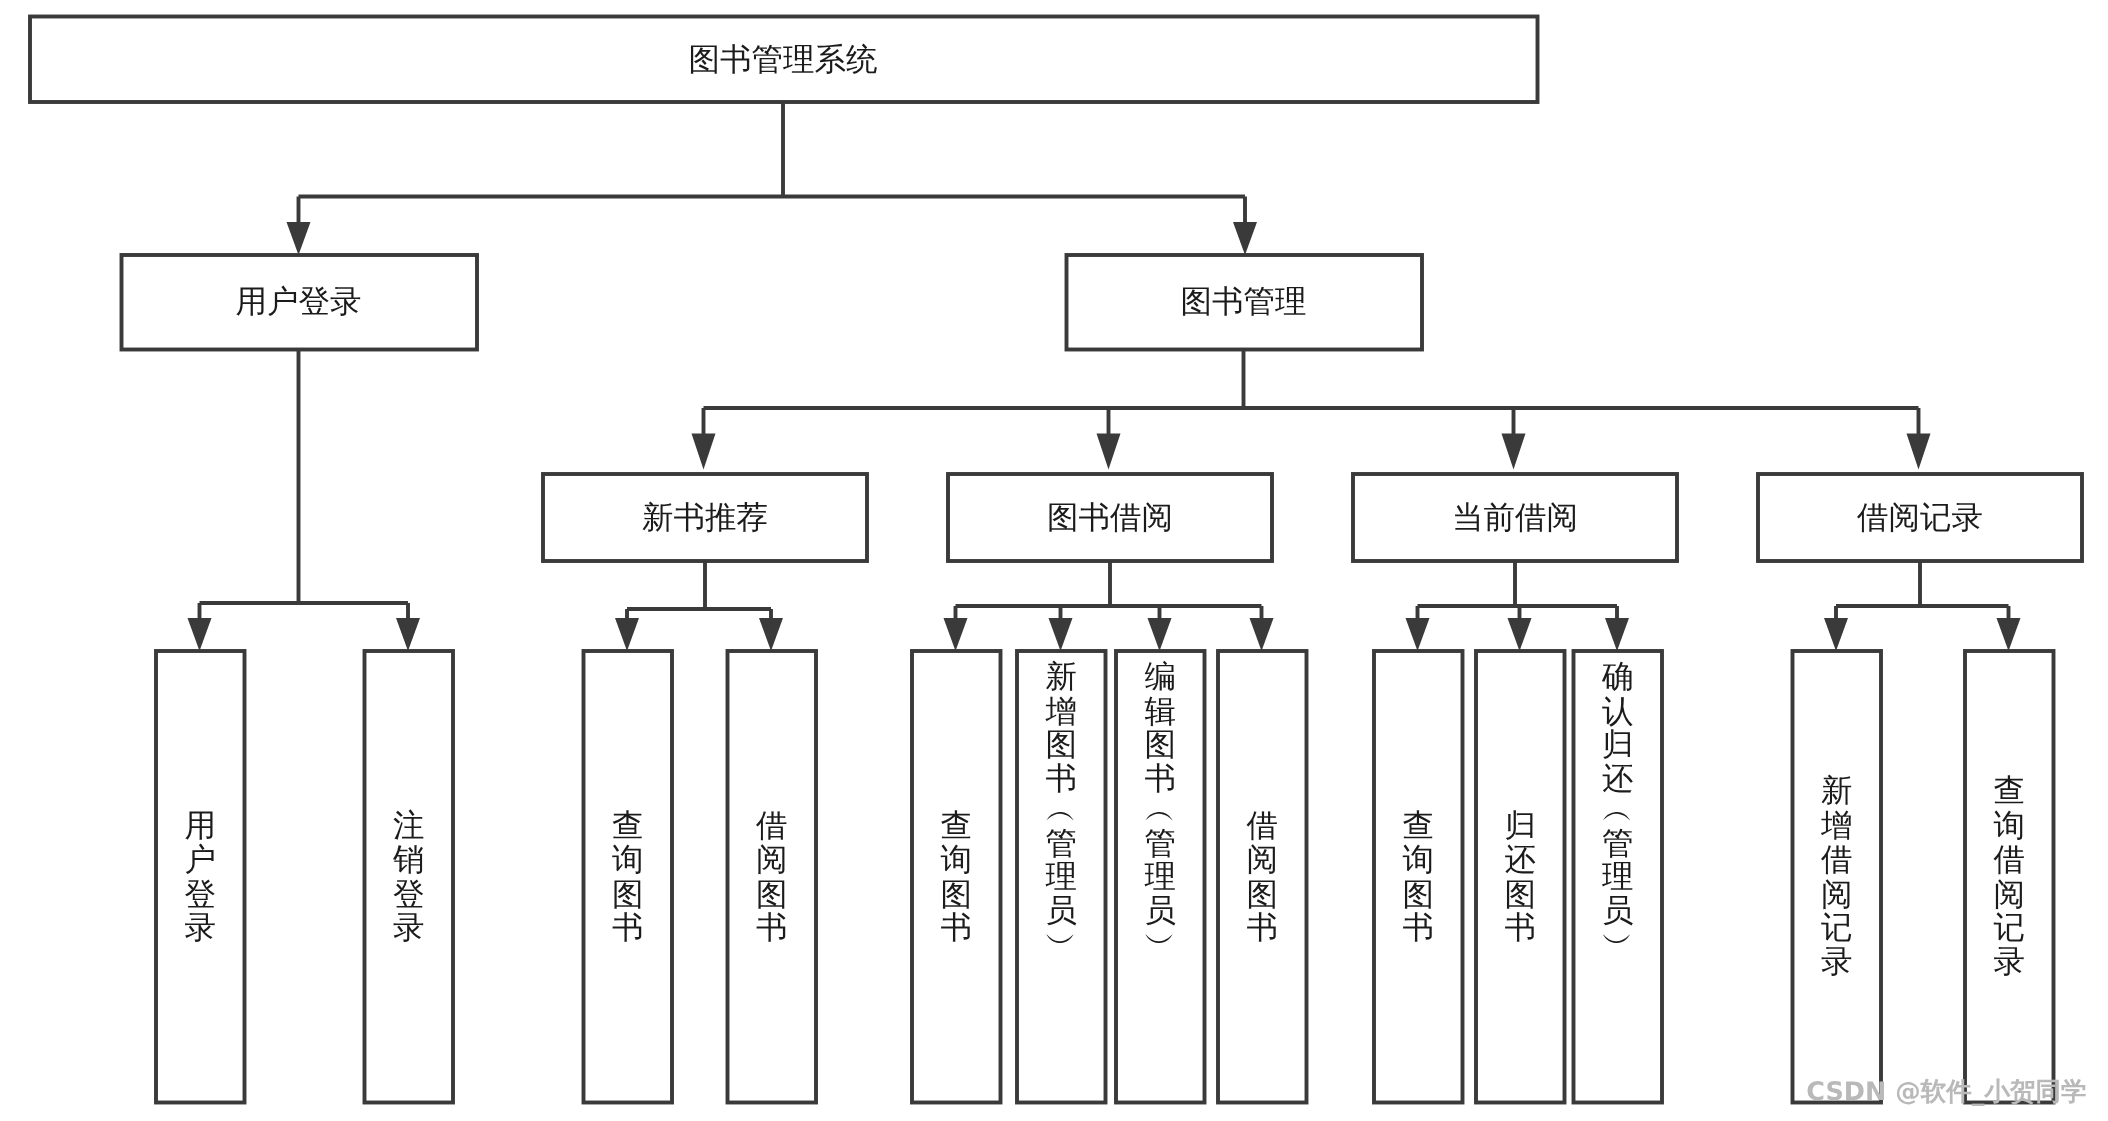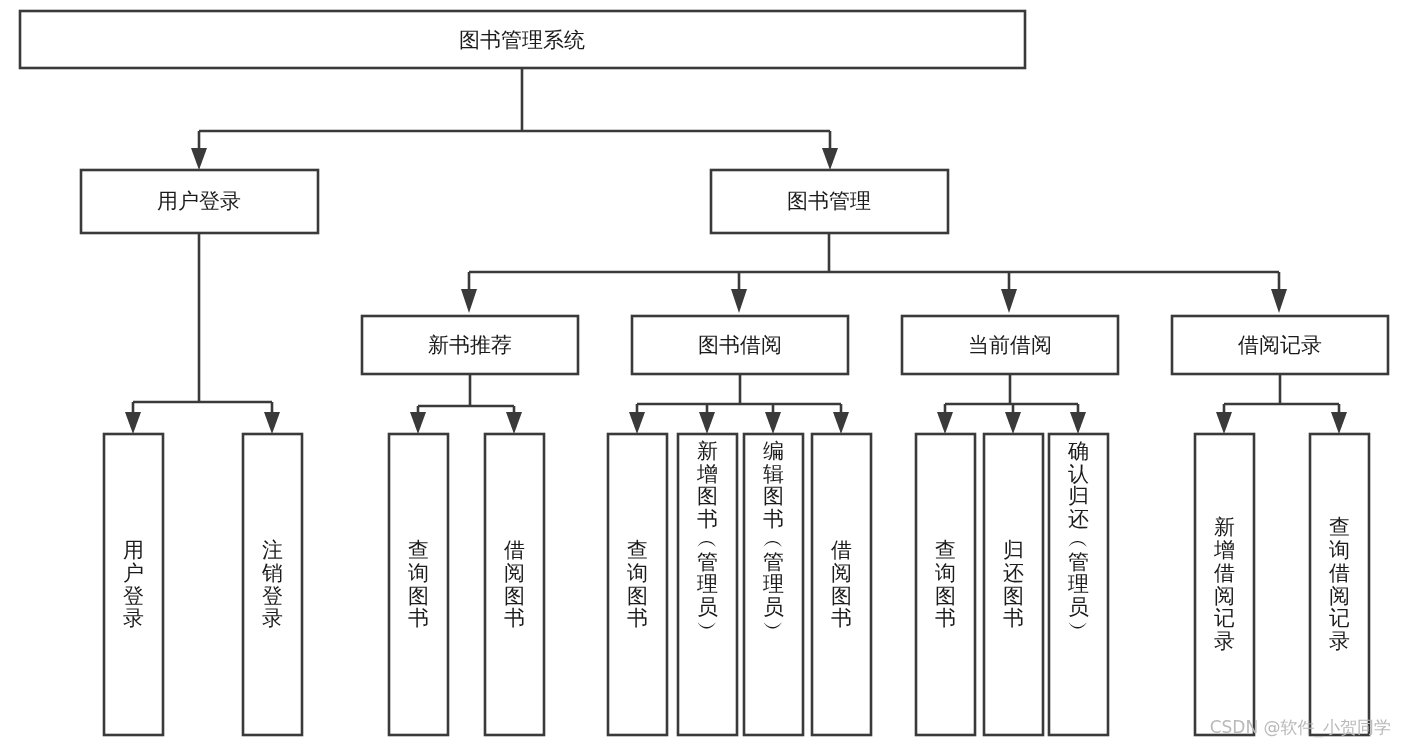--- a/index.html
+++ b/index.html
@@ -70,20 +70,21 @@
   }
   .watermark {
     position: absolute;
     right: 14px;
     bottom: 8px;
     color: #b9b9b9;
     font-family: "DejaVu Sans", "Liberation Sans", sans-serif;
     font-size: 17px;
     white-space: nowrap;
     pointer-events: none;
+    font-weight: bold;
   }
 </style>
 </head>
 <body>
 
 <div id="diagram-root">
 
   <svg class="diagram-canvas" viewBox="0 0 1405 747">
 
     <rect class="node-box" x="20" y="11" width="1005" height="57"></rect>

